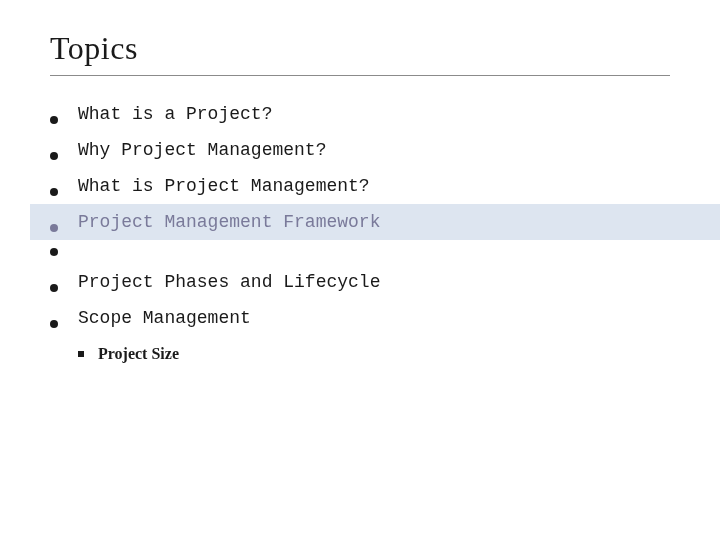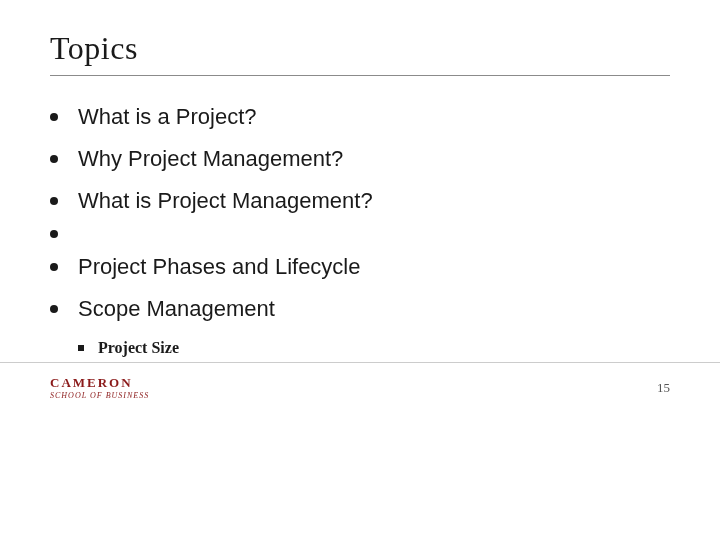--- a/index.html
+++ b/index.html
@@ -45,25 +45,25 @@
     }
 
     .topics-list {
       list-style: none;
       padding: 0;
       margin: 0;
     }
 
     .topics-list li {
       display: flex;
-      align-items: center;
+      align-items: flex-end;
       padding: 8px 0;
-      font-size: 22px;
+      font-size: 18px;
       color: #1a1a1a;
-      font-family: Liberation Sans, sans-serif;
+      font-family: Liberation Mono, monospace;
     }
 
     .topics-list li.highlighted {
       background-color: #dde5f0;
       color: #7a7a9a;
       margin-left: -20px;
       padding-left: 20px;
       margin-right: -50px;
       padding-right: 50px;
     }
@@ -166,41 +166,38 @@
       <span>What is a Project?</span>
     </li>
     <li>
       <span class="bullet"></span>
       <span>Why Project Management?</span>
     </li>
     <li>
       <span class="bullet"></span>
       <span>What is Project Management?</span>
     </li>
+    <li class="highlighted">
+      <span class="bullet"></span>
+      <span>Project Management Framework</span>
+    </li>
     <li>
       <span class="bullet"></span>
     </li>
     <li>
       <span class="bullet"></span>
       <span>Project Phases and Lifecycle</span>
     </li>
     <li>
       <span class="bullet"></span>
       <span>Scope Management</span>
     </li>
   </ul>
 
   <ul class="sub-list">
     <li>
       <span class="sub-bullet"></span>
       <span>Project Size</span>
     </li>
   </ul>
 
-  <div class="bottom-bar">
-    <div class="logo-area">
-      <span class="logo-cameron">CAMERON</span>
-      <span class="logo-subtitle">School of Business</span>
-    </div>
-    <span class="page-number">15</span>
-  </div>
 
 </div>
 
 </body></html>

